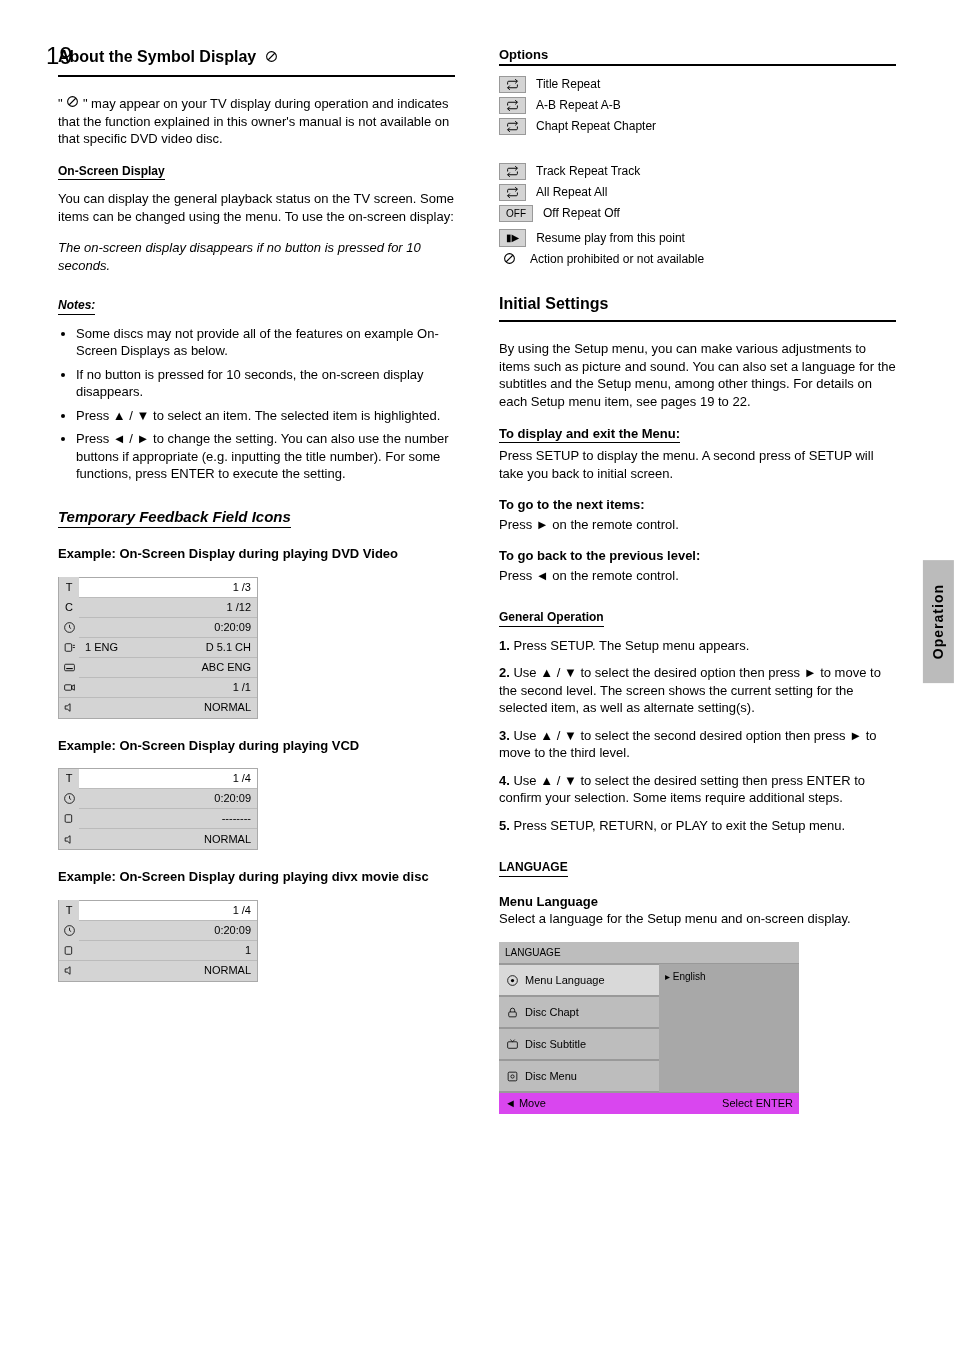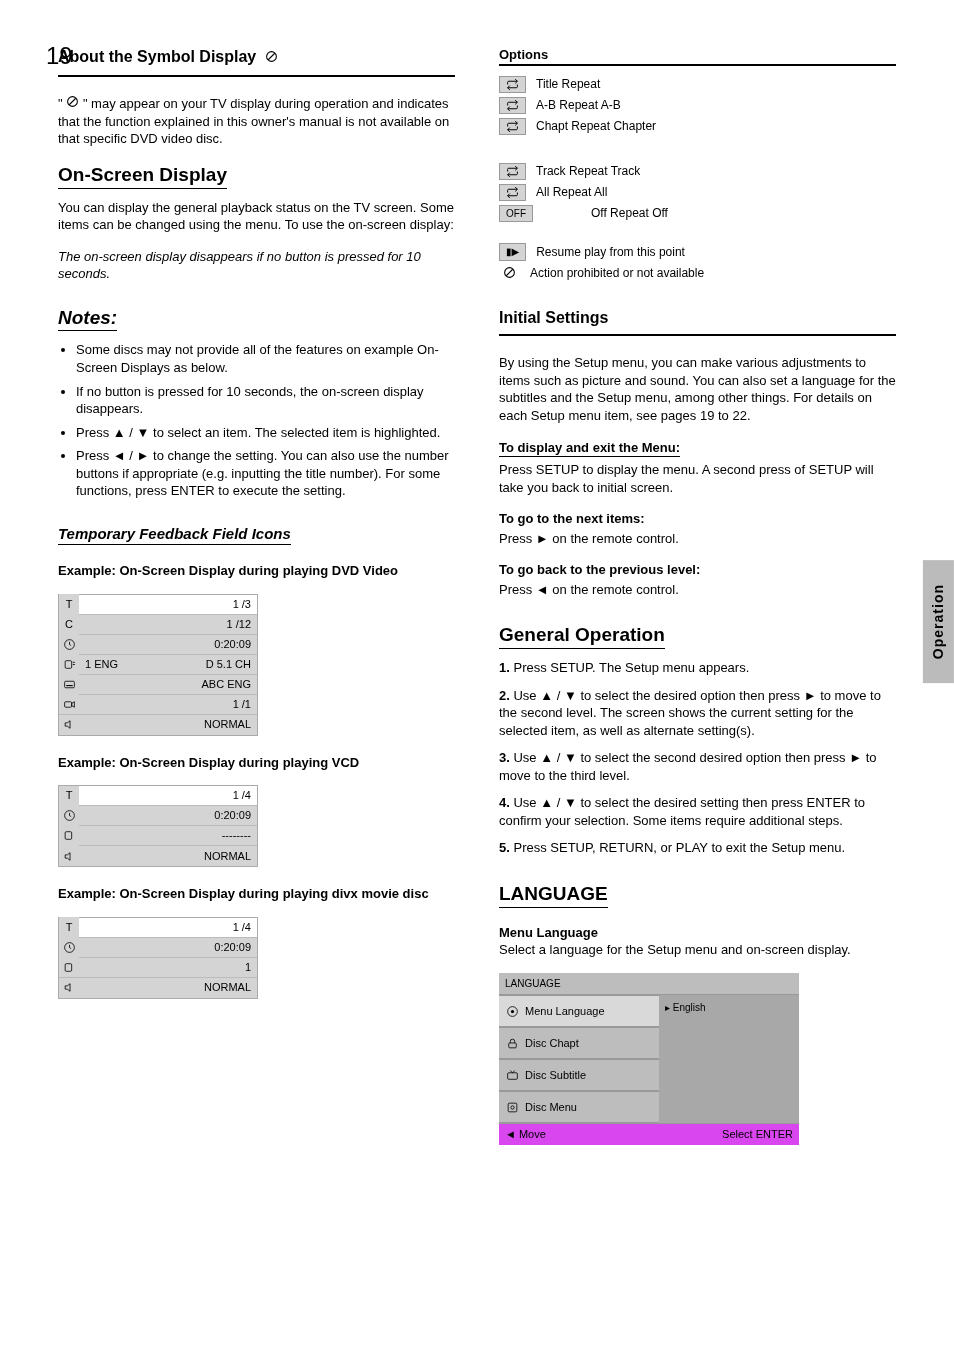--- a/index.html
+++ b/index.html
@@ -4,21 +4,21 @@
 <style>
   * { margin: 0; padding: 0; box-sizing: border-box; }
   body { font-family: Arial, Helvetica, sans-serif; background: #fff; color: #000; width: 954px; height: 1351px; position: relative; font-size: 13px; line-height: 1.35; }
   .page { padding: 40px 58px 40px 58px; display: flex; gap: 44px; }
   .col { flex: 1; }
   .page-num { position: absolute; top: 40px; left: 46px; font-weight: normal; font-size: 24px; }
   h2.major { font-size: 16px; font-weight: bold; margin: 0 0 6px 0; }
   .rule-major { border-bottom: 2px solid #000; margin-bottom: 18px; }
   .para { margin-bottom: 14px; }
   .ital { font-style: italic; }
-  h3.sub { font-size: 19px; font-weight: bold; border-bottom: 1px solid #000; display: inline-block; margin-bottom: 10px; }
+  h3.sub { font-size: 12px; font-weight: bold; border-bottom: 1px solid #000; display: inline-block; margin-bottom: 10px; }
   ul.bullets { list-style: disc; padding-left: 18px; }
   ul.bullets li { margin-bottom: 6px; }
   h3.subital { font-size: 15px; font-style: italic; font-weight: bold; border-bottom: 1px solid #000; display: inline-block; margin-bottom: 10px; }
   .step { margin-bottom: 10px; }
   .step b { font-weight: bold; }
   .menubox { border: 1px solid #aaa; background: #fff; margin: 6px 0 18px 0; width: 200px; }
   .menubox .row { display: flex; align-items: center; background: #d4d4d4; border-bottom: 1px solid #bbb; height: 20px; font-size: 11px; }
   .menubox .row:last-child { border-bottom: none; justify-content: space-between; }
   .menubox .row .iconcell { width: 20px; height: 20px; display: flex; align-items: center; justify-content: center; background: #d4d4d4; }
   .menubox .row.sel .iconcell { background: #d4d4d4; }
@@ -260,21 +260,21 @@
         <span>Track   Repeat Track</span>
       </div>
       <div style="display:flex;align-items:center;margin-bottom:4px;">
         <span style="background:#d4d4d4;border:1px solid #999;padding:1px 6px;margin-right:10px;display:inline-flex;align-items:center;">
             <svg class="ico" viewBox="0 0 24 24">
               <path d="M17 2l4 4-4 4M3 12V8a2 2 0 012-2h16M7 22l-4-4 4-4M21 12v4a2 2 0 01-2 2H3" fill="none" stroke="#000" stroke-width="1.8"></path>
             </svg>
           </span>
         <span>All   Repeat All</span>
       </div>
-      <div style="display:flex;margin-bottom:21px;gap:48px;">
+      <div style="display:flex;margin-bottom:7px;">
         <span style="background:#d4d4d4;border:1px solid #999;padding:1px 6px;margin-right:10px;display:inline-flex;align-items:center;font-size:10px;">OFF</span>
         <span>Off   Repeat Off</span>
       </div>
       <div style="display:flex;align-items:center;margin-bottom:4px;">
         <span style="border:1px solid #999;background:#d4d4d4;padding:1px 6px;margin-right:10px;display:inline-flex;align-items:center;font-size:10px;">▮▶</span>
         <span>Resume play from this point</span>
       </div>
       <div style="display:flex;align-items:center;margin-bottom:4px;">
         <span style="padding:1px 4px;margin-right:10px;display:inline-flex;align-items:center;">
             <svg class="ico" viewBox="0 0 24 24">

